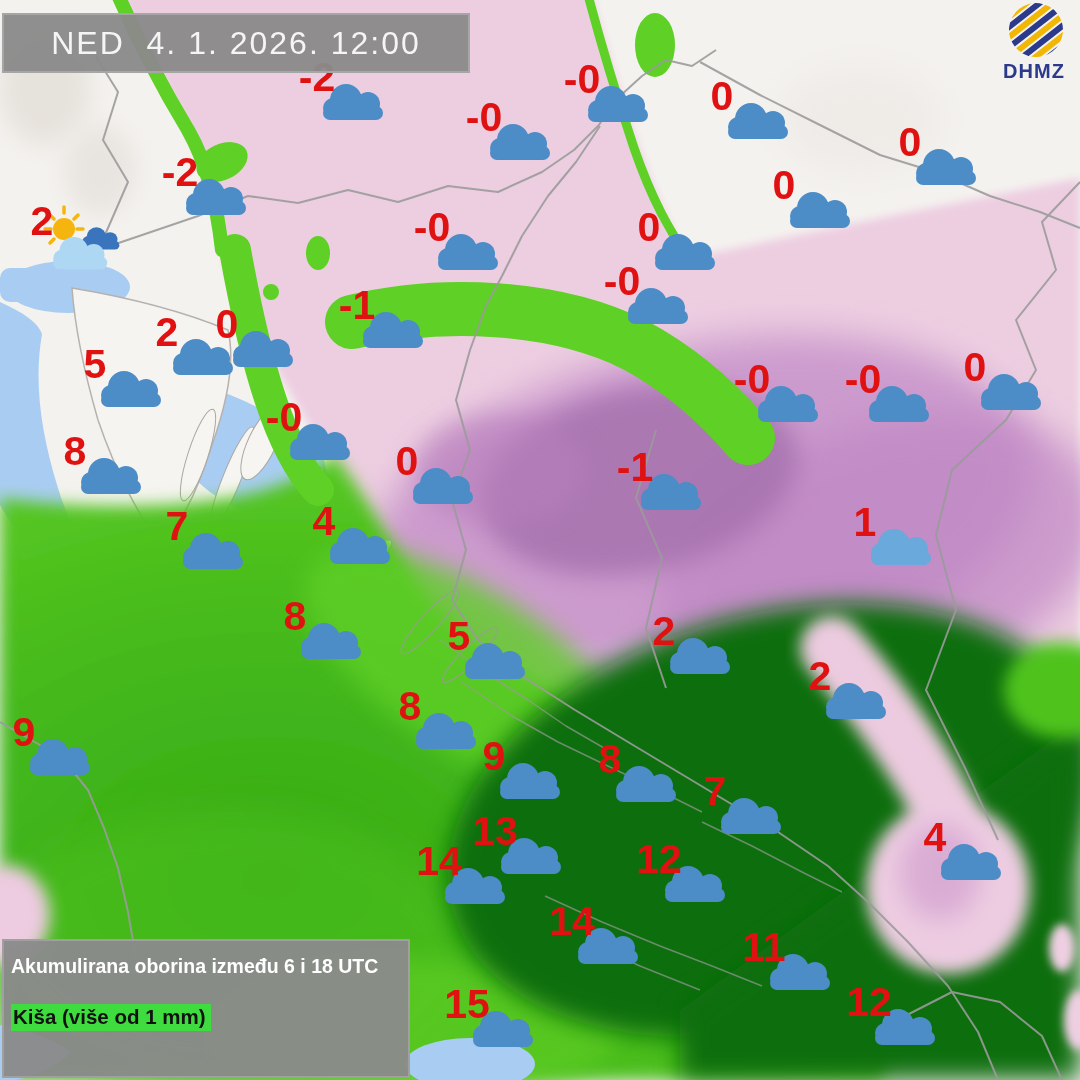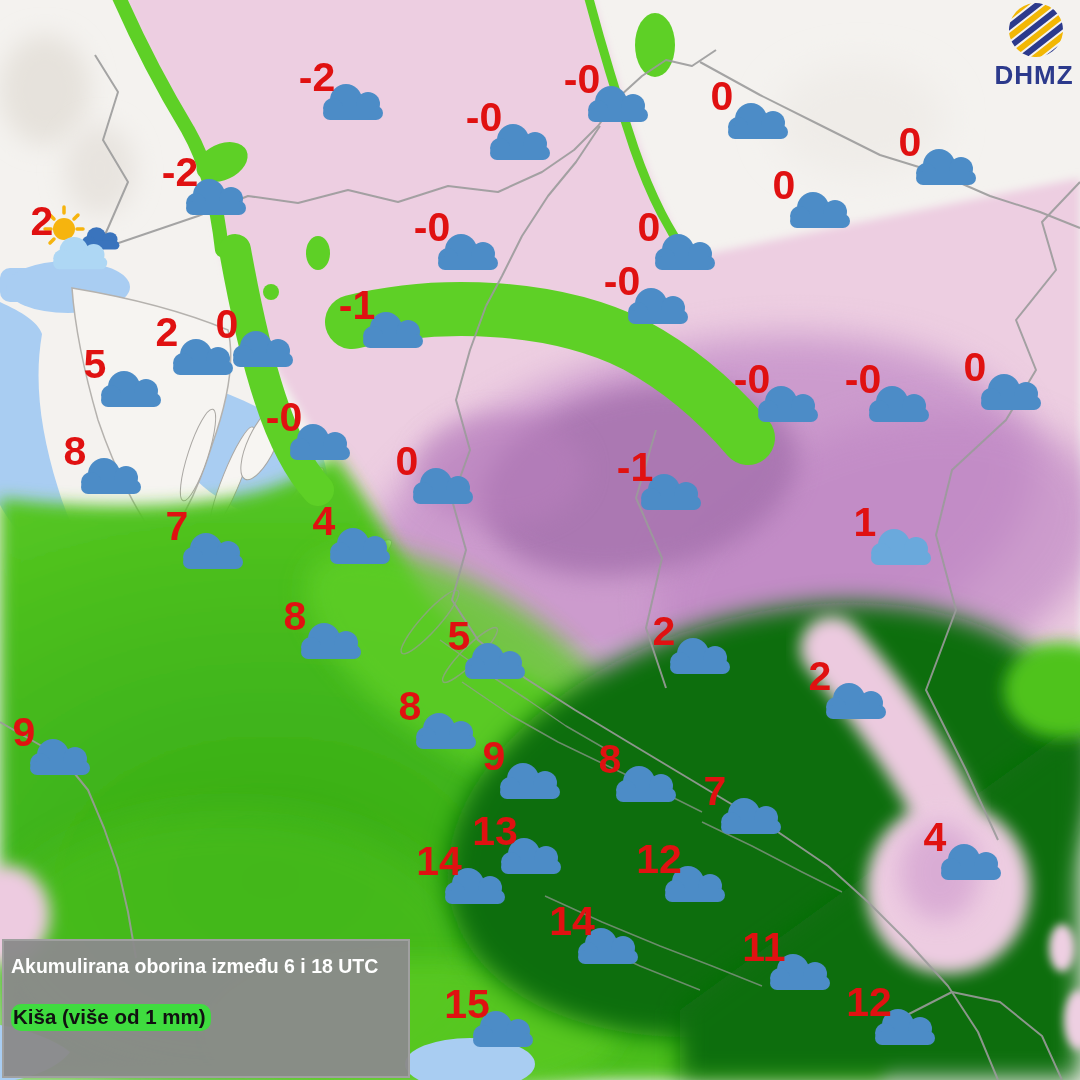--- a/index.html
+++ b/index.html
@@ -6,21 +6,21 @@
   .stage{position:relative;width:1080px;height:1080px;overflow:hidden;
          font-family:"Liberation Sans",sans-serif;background:#f4f2ef;}
   .stage svg.map{position:absolute;left:0;top:0;width:1080px;height:1080px;display:block;}
 
   .titlebar{position:absolute;left:2px;top:13px;width:464px;height:56px;
             background:rgba(138,138,138,.96);border:2px solid #a6a6a6;
             display:flex;align-items:center;justify-content:center;
             color:#f5f5f5;font-size:32px;letter-spacing:2px;white-space:pre;}
 
   .logo{position:absolute;left:988px;top:2px;width:92px;height:82px;text-align:center;}
-  .logo .logo-text{font-weight:bold;font-size:26px;letter-spacing:1px;margin-top:-4px;}
+  .logo .logo-text{font-weight:bold;font-size:20px;letter-spacing:1px;margin-top:-4px;}
 
   .legend{position:absolute;left:2px;top:939px;width:408px;height:139px;
           background:rgba(138,138,138,.96);border:2px solid #a0a0a0;
           box-sizing:border-box;padding:14px 0 0 7px;}
   .legend .legend-title{color:#ffffff;font-weight:bold;font-size:19.5px;margin-bottom:26px;}
   .legend .legend-row{margin:3px 0;font-size:20.5px;font-weight:bold;color:#111;}
   .legend .legend-row span{display:inline-block;padding:1px 5px 2px 2px;line-height:24px;}
 
   .temp{fill:var(--temp-color,#e01111);font-family:"Liberation Sans",sans-serif;
         font-weight:bold;font-size:41px;text-anchor:middle;}
@@ -344,20 +344,23 @@
           <use href="#cloud-shape" fill="#4c8cc7"></use>
           <text class="temp" x="-38" y="-12">15</text>
         </g>
         <g transform="translate(80,247)">
           <use href="#sun-cloud-shape"></use>
           <text class="temp" x="-38" y="-12">2</text>
         </g>
       </g>
 </svg>
 
+<div class="titlebar">
+  <span>NED  4. 1. 2026. 12:00</span>
+</div>
 
 <div class="logo">
   <svg width="92" height="58" viewBox="0 0 92 58">
     <clipPath id="logoClip">
           <circle cx="48" cy="28" r="27"></circle>
         </clipPath>
     <g clip-path="url(#logoClip)" transform="rotate(-38 48 28)">
       <rect x="8" y="-2" width="80" height="6" ry="3" fill="#f2b705"></rect>
       <rect x="8" y="6" width="80" height="6" ry="3" fill="#2c3a8c"></rect>
       <rect x="8" y="14" width="80" height="6" ry="3" fill="#f2b705"></rect>
@@ -367,17 +370,17 @@
       <rect x="8" y="46" width="80" height="6" ry="3" fill="#f2b705"></rect>
       <rect x="8" y="54" width="80" height="6" ry="3" fill="#2c3a8c"></rect>
     </g>
   </svg>
   <div class="logo-text" style="color: rgb(44, 58, 140);">DHMZ</div>
 </div>
 
 <div class="legend">
   <div class="legend-title">Akumulirana oborina između 6 i 18 UTC</div>
   <div class="legend-row">
-    <span id="rain-chip" style="background: rgb(63, 220, 63); border-radius: 10px;">Kiša (više od 1 mm)</span>
+    <span id="rain-chip" style="background: rgb(63, 220, 63);">Kiša (više od 1 mm)</span>
   </div>
 </div>
 
 </div>
 
 </body></html>

